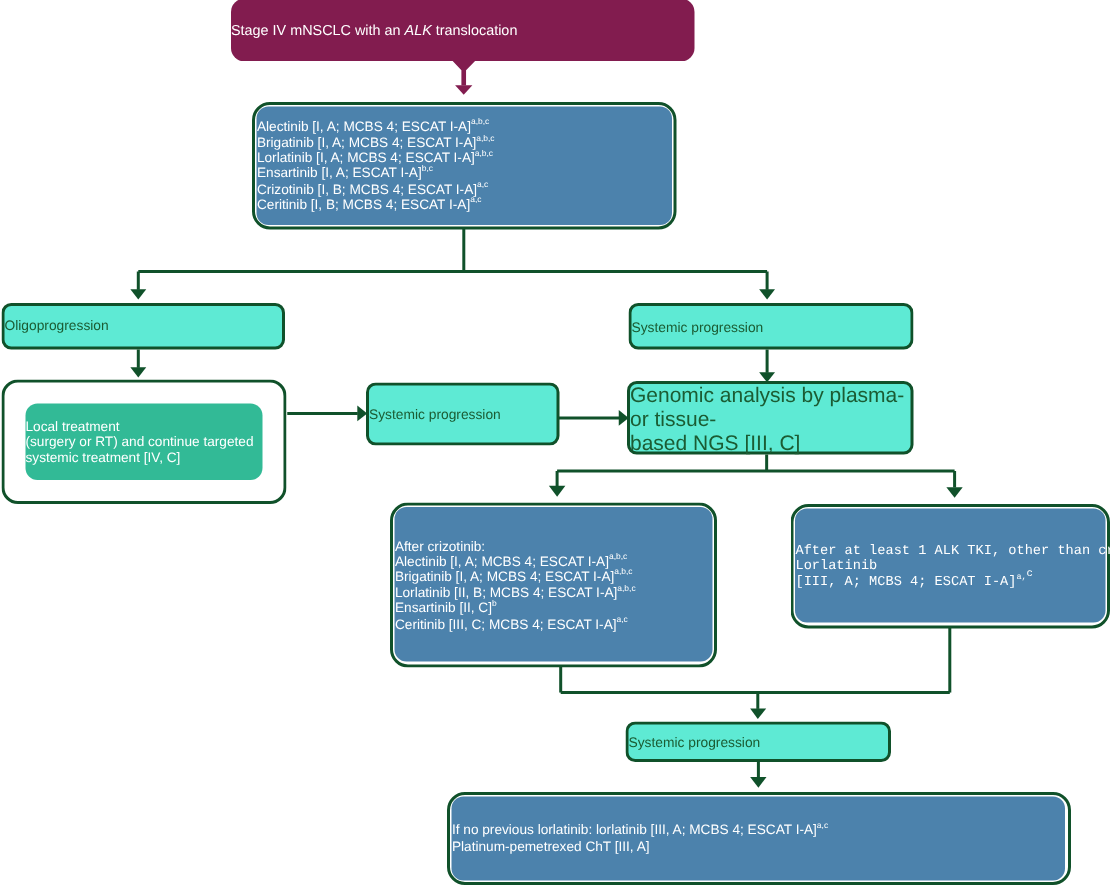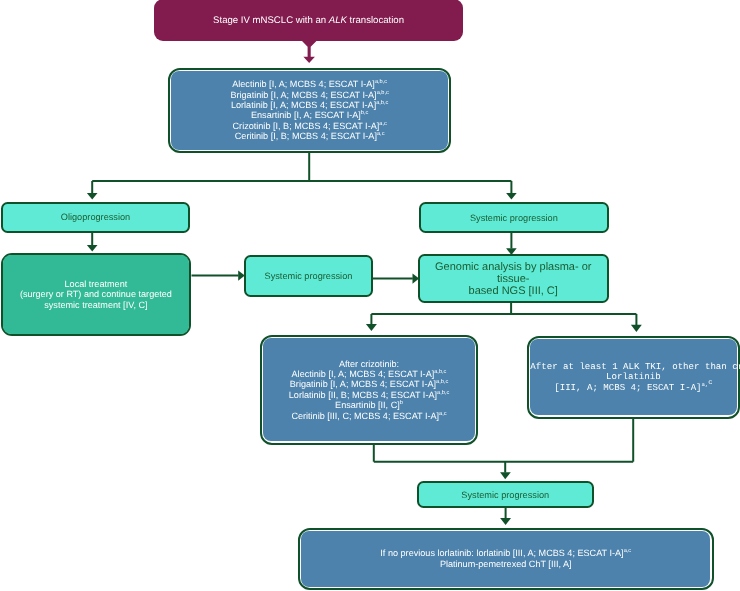--- a/index.html
+++ b/index.html
@@ -1,30 +1,30 @@
 <!DOCTYPE html>
 <html><head>
 <meta charset="utf-8">
 <title>ALK flowchart</title>
 <style>
   html,body{margin:0;padding:0;background:#ffffff;}
   body{width:740px;height:591px;position:relative;overflow:hidden;
        font-family:"Liberation Sans", sans-serif;-webkit-font-smoothing:antialiased;
        text-rendering:geometricPrecision;}
   #chart{position:absolute;left:0;top:0;width:740px;height:591px;}
-  .node{position:absolute;will-change:transform;box-sizing:border-box;display:flex;align-items:center;justify-content:center;text-align:center;}
+  .node{position:absolute;will-change:transform;box-sizing:border-box;display:flex;align-items:center;justify-content:center;}
   .node .txt{width:100%;}
   
   .purple{background:#821c4f;color:#ffffff;border-radius:9px;font-size:9.6px;}
   
   .blue{border:2px solid #10512a;border-radius:12px;background:#ffffff;padding:1.3px;}
   .blue > .inner{width:100%;height:100%;background:#4c82ac;border-radius:8px;color:#ffffff;
        display:flex;align-items:center;justify-content:center;font-size:9.1px;line-height:10.4px;white-space:nowrap;}
   
-  .teal{border:2px solid #10512a;border-radius:11px;background:#ffffff;padding:0;}
+  .teal{border:2px solid #10512a;border-radius:11px;background:#ffffff;padding:14px;}
   .teal > .inner{width:100%;height:100%;background:#32ba96;border-radius:8px;color:#ffffff;
        display:flex;align-items:center;justify-content:center;font-size:9.1px;line-height:10.5px;white-space:nowrap;}
   
   .white{border:2.2px solid #10512a;border-radius:6.5px;background:#5eead4;color:#1b5c33;}
   sup{font-size:0.62em;vertical-align:super;line-height:0;}
   sup.sup2{font-size:0.78em;vertical-align:super;position:relative;top:-0.22em;line-height:0;}
   .ital{font-style:italic;}
 </style>
 </head>
 <body>
@@ -97,21 +97,21 @@
 <div class="node teal" style="left:0.7px;top:253.4px;width:189.8px;height:83.1px;">
   <div class="inner">
       <span class="txt">Local treatment<br>(surgery or RT) and continue targeted<br>systemic treatment [IV, C]</span>
     </div>
 </div>
 
 <div class="node white" style="left:244.2px;top:255.0px;width:128.9px;height:41.7px;font-size:9.2px;">
   <span class="txt">Systemic progression</span>
 </div>
 
-<div class="node white" style="left:418px;top:254.4px;width:190.5px;height:49.3px;font-size:11px;">
+<div class="node white" style="left:418px;top:254.4px;width:190.5px;height:49.3px;font-size:14px;">
   <span class="txt">Genomic analysis by plasma- or tissue-<br>based NGS [III, C]</span>
 </div>
 
 <div class="node blue" style="left:259.7px;top:334.9px;width:218px;height:109.6px;">
   <div class="inner">
       <span class="txt">After crizotinib:<br>Alectinib [I, A; MCBS 4; ESCAT I-A]<sup>a,b,c</sup><br>Brigatinib [I, A; MCBS 4; ESCAT I-A]<sup>a,b,c</sup><br>Lorlatinib [II, B; MCBS 4; ESCAT I-A]<sup>a,b,c</sup><br>Ensartinib [II, C]<sup>b</sup><br>Ceritinib [III, C; MCBS 4; ESCAT I-A]<sup>a,c</sup></span>
     </div>
 </div>
 
 <div class="node blue" style="left:526.8px;top:335.8px;width:212.8px;height:82.7px;font-family:Liberation Mono, monospace;">

